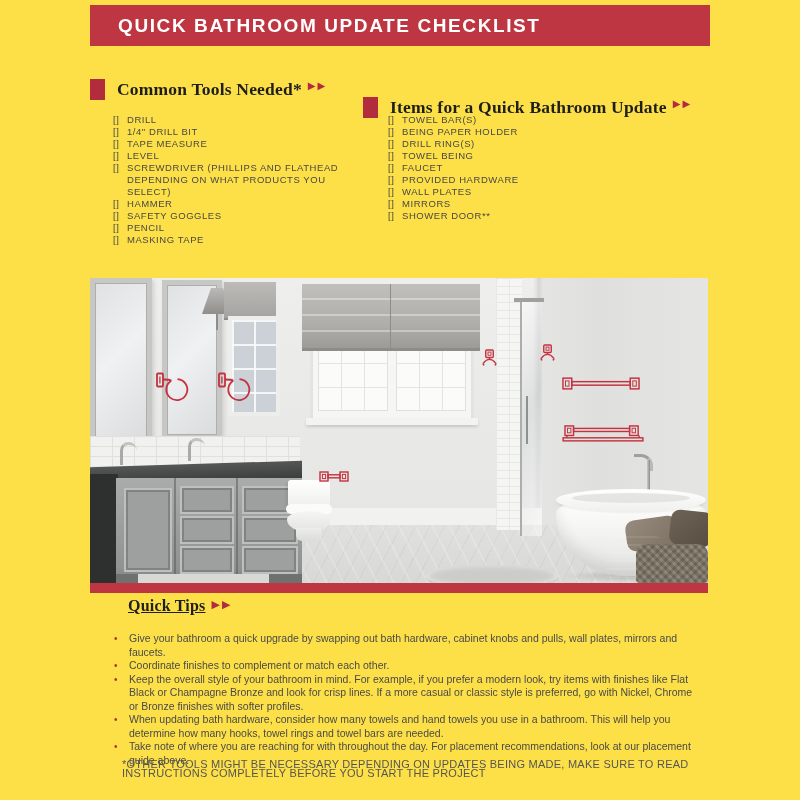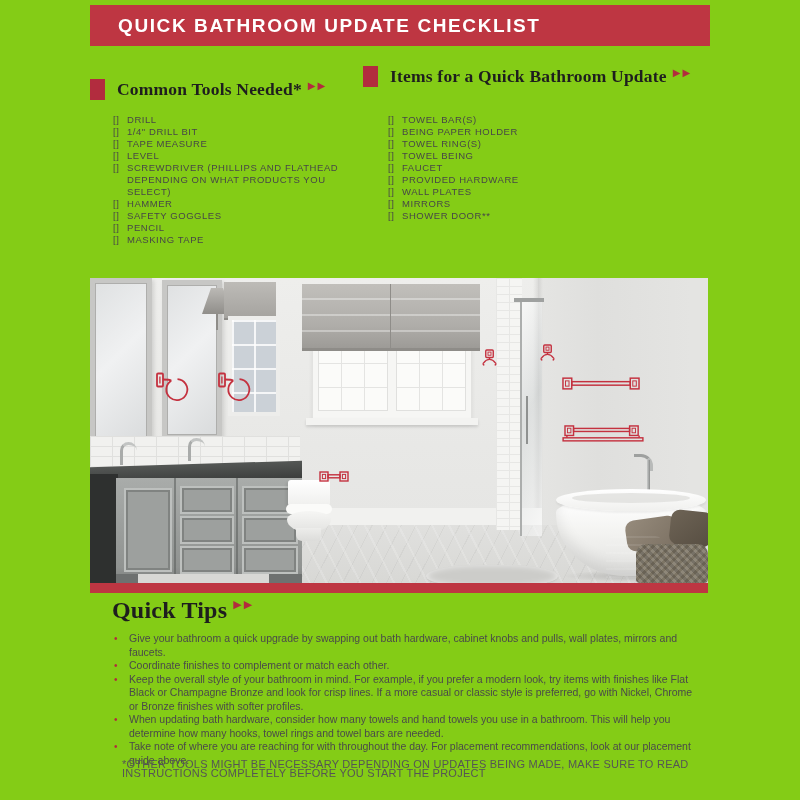--- a/index.html
+++ b/index.html
@@ -1,16 +1,16 @@
 <!DOCTYPE html>
 <html><head>
 <meta charset="utf-8">
 <style>
   html,body{margin:0;padding:0;background:#fff;}
-  #page{position:relative;width:800px;height:800px;background:#84cc16;overflow:hidden;
+  #page{position:relative;width:800px;height:800px;background:#fde047;overflow:hidden;
         font-family:"Liberation Sans",sans-serif;}
 
   
   .banner{position:absolute;left:90px;top:5px;width:620px;height:41px;background:#BE3642;
           display:flex;align-items:center;}
   .banner-title{color:#ffffff;font-size:19px;font-weight:bold;letter-spacing:1.6px;padding-left:28px;}
 
   
   .heading-row{position:absolute;display:flex;align-items:flex-start;}
   .red-square{width:15px;height:21px;background:#B22C3E;flex:0 0 auto;}
@@ -162,21 +162,21 @@
   <div class="banner">
     <span class="banner-title">QUICK BATHROOM UPDATE CHECKLIST</span>
   </div>
 
   <div class="heading-row" style="left:90px;top:79px;">
     <span class="red-square"></span>
     <span class="heading-text">Common Tools Needed*</span>
     <span class="heading-arrows">▶▶</span>
   </div>
 
-  <div class="heading-row" style="left:363px;top:66px;">
+  <div class="heading-row" style="left:363px;top:97px;">
     <span class="red-square"></span>
     <span class="heading-text">Items for a Quick Bathroom Update</span>
     <span class="heading-arrows">▶▶</span>
   </div>
 
   <ul class="checklist" style="left:113px;top:114px;width:242px;">
 
       <li class="check-item">
         <span class="cbx">[]</span>
         <span class="itxt">DRILL</span>
@@ -230,21 +230,21 @@
         <span class="itxt">TOWEL BAR(S)</span>
       </li>
 
       <li class="check-item">
         <span class="cbx">[]</span>
         <span class="itxt">BEING PAPER HOLDER</span>
       </li>
 
       <li class="check-item">
         <span class="cbx">[]</span>
-        <span class="itxt">TOWEL RING(S)</span>
+        <span class="itxt">DRILL RING(S)</span>
       </li>
 
       <li class="check-item">
         <span class="cbx">[]</span>
         <span class="itxt">TOWEL BEING</span>
       </li>
 
       <li class="check-item">
         <span class="cbx">[]</span>
         <span class="itxt">FAUCET</span>
@@ -398,21 +398,21 @@
           <rect x="73.6" y="3.4" width="3.6" height="4.8" stroke-width="1"></rect>
         <rect x="12" y="3.6" width="59" height="3.2"></rect>
         <rect x="1" y="13.5" width="84" height="3.2"></rect>
         <path d="M5 11 v2.5 M81 11 v2.5"></path>
       </svg>
     </div>
   </div>
   <div class="photo-strip"></div>
 
   <div class="heading-row" style="left:112px;top:597px;">
-    <span class="heading-text" style="margin-left:0;font-size:24px;">Quick Tips</span>
+    <span class="heading-text" style="margin-left:16px;font-size:16px;text-decoration:underline;">Quick Tips</span>
     <span class="heading-arrows" style="font-size:11px;">▶▶</span>
   </div>
   <ul class="tips-list" style="left:112px;top:632px;">
 
       <li class="tip-item">
         <span class="tip-bullet">•</span>
         <span class="tip-text">Give your bathroom a quick upgrade by swapping out bath hardware, cabinet knobs and pulls, wall plates, mirrors and faucets.</span>
       </li>
 
       <li class="tip-item">

